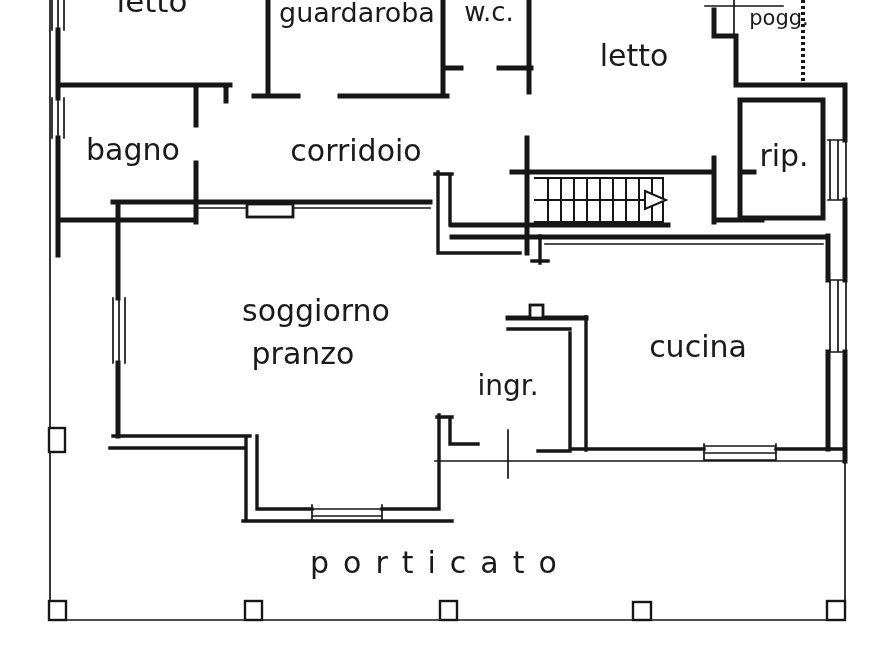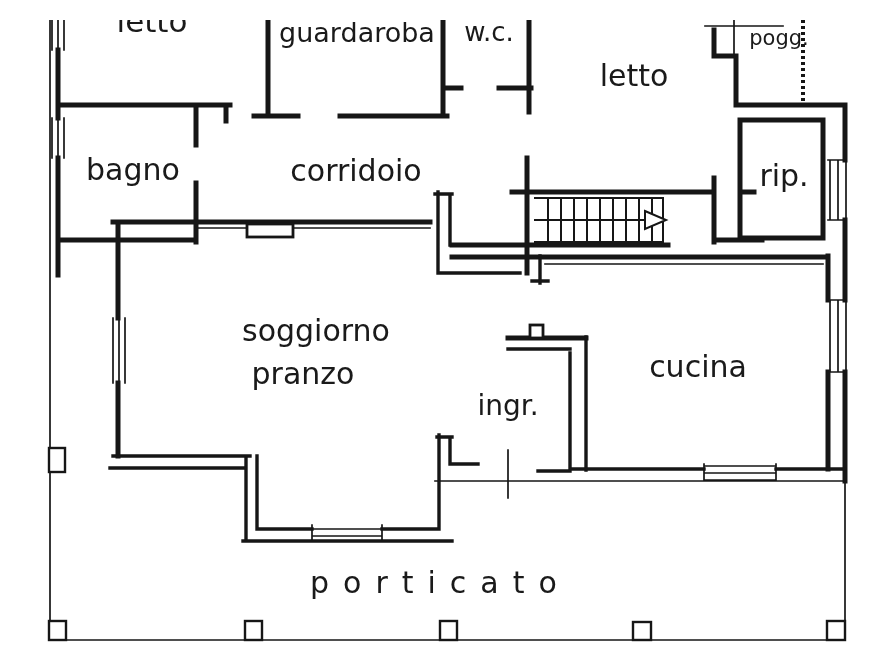--- a/index.html
+++ b/index.html
@@ -2,21 +2,20 @@
 <html style="--background: #ffffff; --wall: #161616; --text: #1a1a1a;"><head>
 <meta charset="utf-8">
 <style>
   html,body{margin:0;padding:0;background:var(--background,#fff);}
   .canvas{
     position:relative;
     width:893px;height:623px;
     background:var(--background,#fff);
     overflow:hidden;
     font-family:"DejaVu Sans",sans-serif;
-    margin-top:20px;
   }
   svg{display:block;}
   svg text{
     font-family:"DejaVu Sans","Liberation Sans",sans-serif;
     fill:var(--text,#1a1a1a);
     font-weight:400;
   }
   .w5{stroke:var(--wall,#161616);stroke-width:5;fill:none;stroke-linecap:square;}
   .w35{stroke:var(--wall,#161616);stroke-width:3.4;fill:none;stroke-linecap:square;}
   .w2{stroke:var(--wall,#161616);stroke-width:2;fill:none;stroke-linecap:square;}

